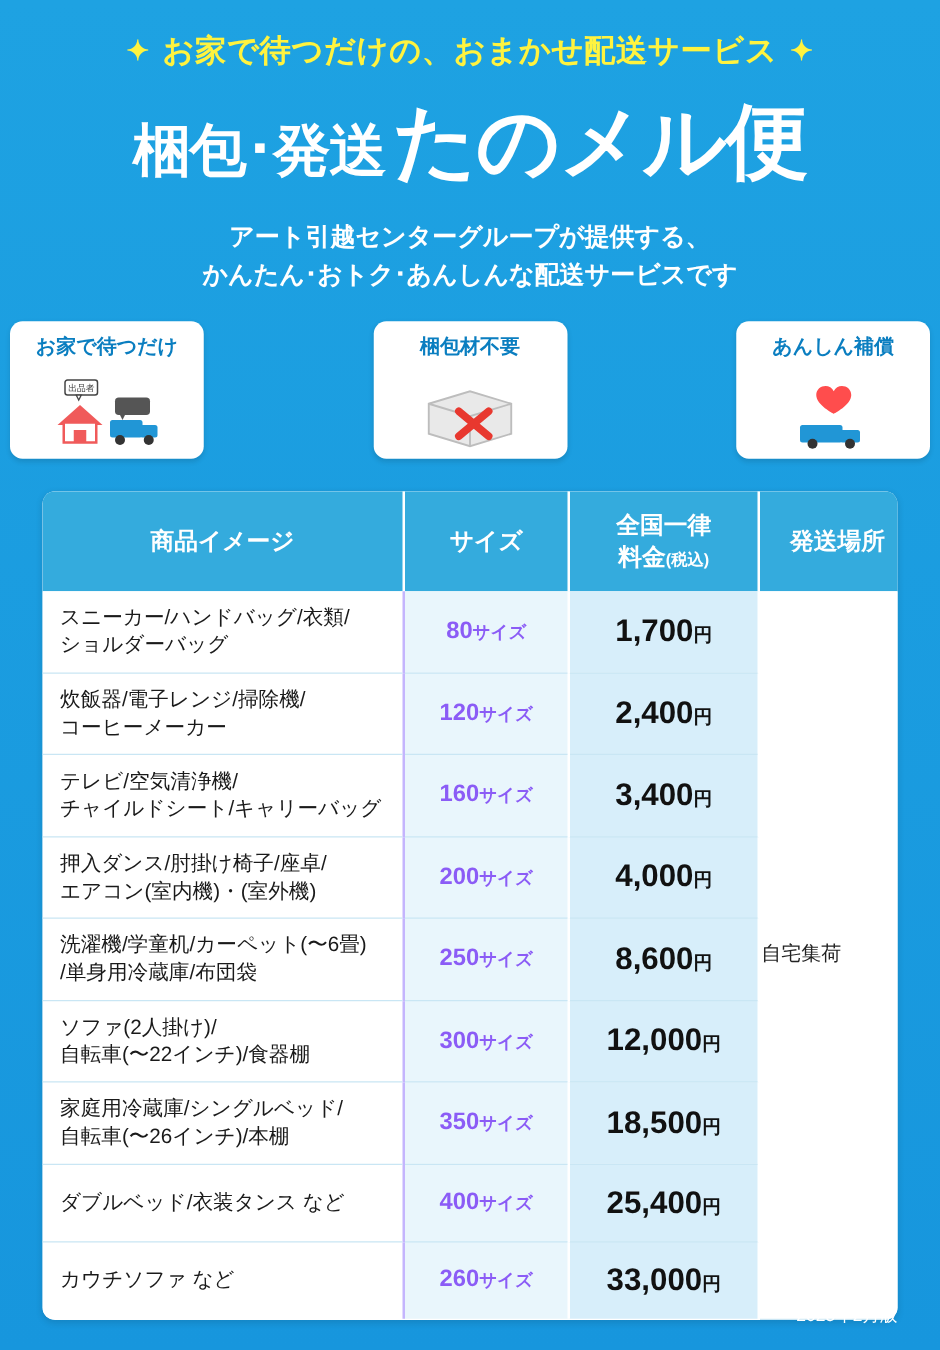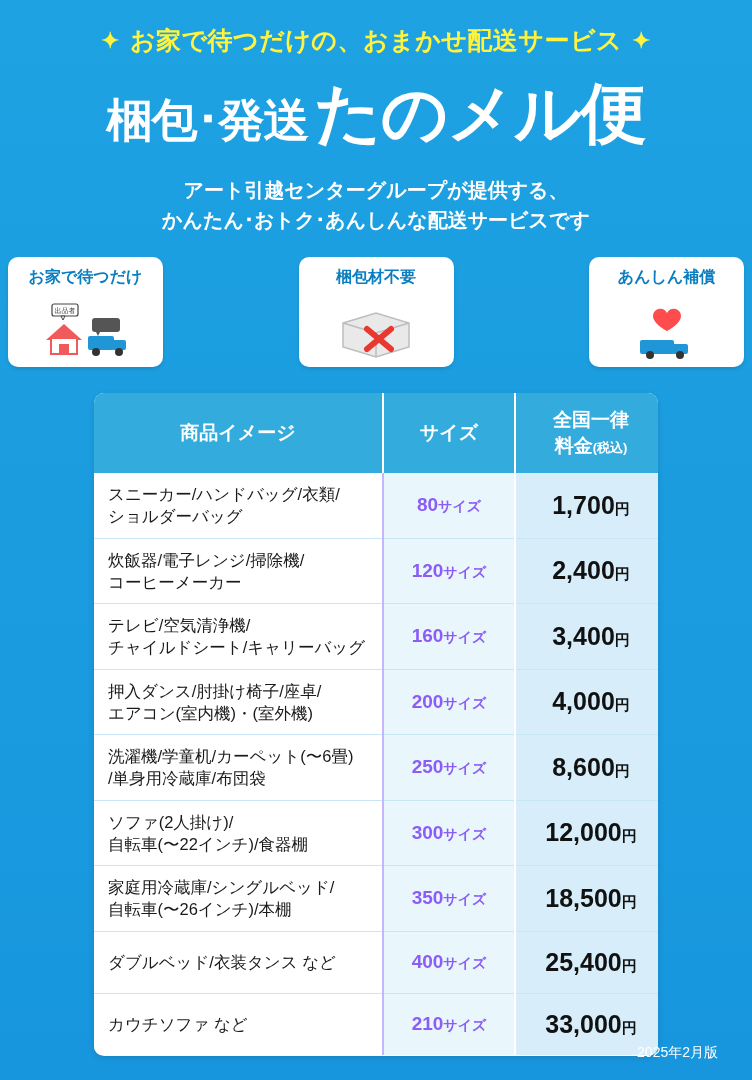--- a/index.html
+++ b/index.html
@@ -98,21 +98,21 @@
     flex: 1;
     width: 100%;
     display: flex;
     align-items: center;
     justify-content: center;
   }
 
   
   .table-wrap {
     margin: 26px auto 4px;
-    width: 564px;
+    width: 684px;
     border-radius: 10px;
     overflow: hidden;
     background: #ffffff;
     box-shadow: 0 2px 6px rgba(0,0,0,0.12);
   }
   table {
     border-collapse: collapse;
     width: 100%;
     table-layout: fixed;
   }
@@ -377,21 +377,21 @@
             <span>25,400</span><span class="yen">円</span>
           </td>
         </tr>
 
         <tr>
           <td class="item">
             <div>カウチソファ など</div>
             <div></div>
           </td>
           <td class="size">
-            <span>210</span><span class="unit">サイズ</span>
+            <span>260</span><span class="unit">サイズ</span>
           </td>
           <td class="price">
             <span>33,000</span><span class="yen">円</span>
           </td>
         </tr>
 
       </tbody>
     </table>
   </div>
 

